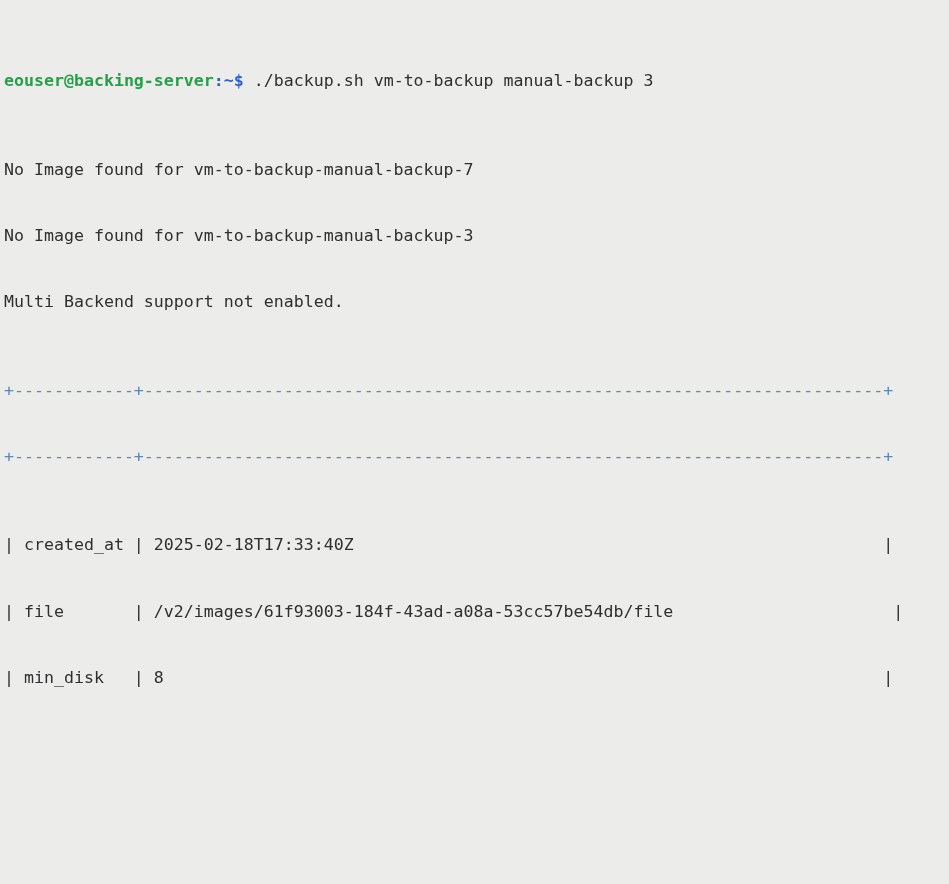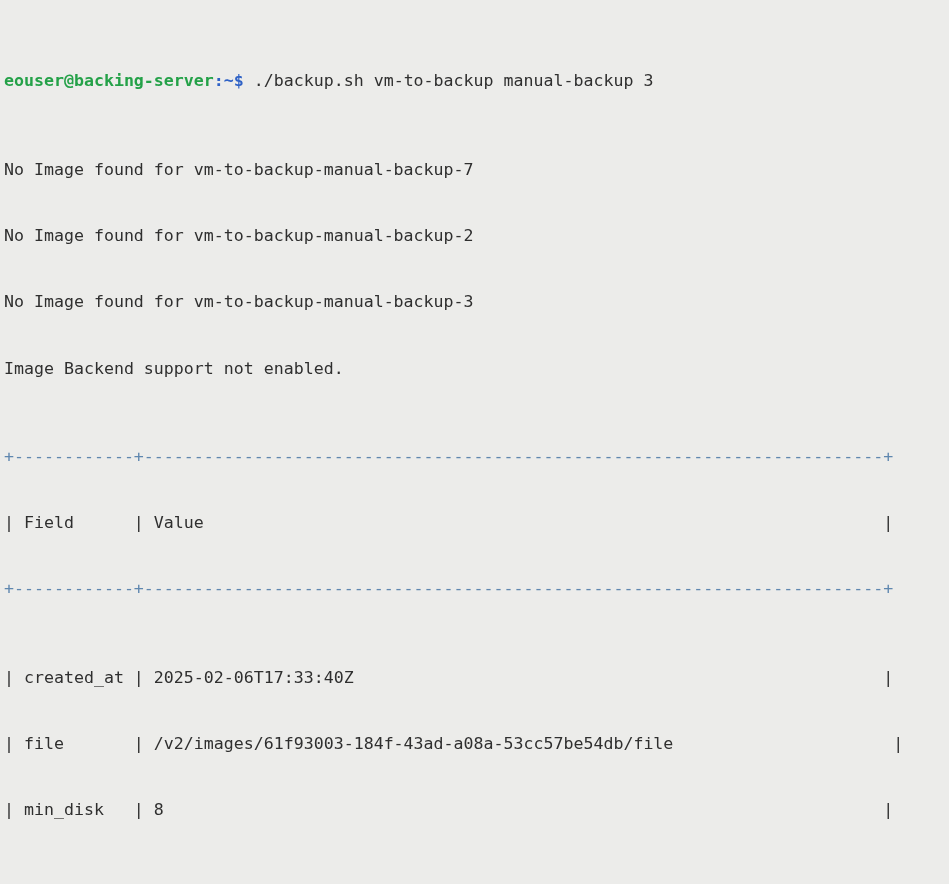--- a/index.html
+++ b/index.html
@@ -38,29 +38,27 @@
   .tx { color: #2f2f2f; }
 </style>
 </head>
 <body style="background: rgb(236, 236, 234);">
 
 <div id="terminal" style="background: rgb(236, 236, 234); color: rgb(47, 47, 47);">
 
   <div class="line"><span class="u" style="color: rgb(36, 161, 72);">eouser@backing-server</span><span class="h" style="color: rgb(47, 98, 198);">:~$</span><span class="tx"> ./backup.sh vm-to-backup manual-backup 3</span></div>
 
   <div class="line"><span class="tx">No Image found for vm-to-backup-manual-backup-7</span></div>
-  <div class="line"><span class="tx">No Image found for vm-to-backup-manual-backup-2</span></div>
   <div class="line"><span class="tx">No Image found for vm-to-backup-manual-backup-3</span></div>
-  <div class="line"><span class="tx">Image Backend support not enabled.</span></div>
+  <div class="line"><span class="tx">Multi Backend support not enabled.</span></div>
 
   <div class="line"><span class="bd" style="color: rgb(95, 135, 175);">+------------+--------------------------------------------------------------------------+</span></div>
-  <div class="line"><span class="tx">| Field      | Value                                                                    |</span></div>
   <div class="line"><span class="bd" style="color: rgb(95, 135, 175);">+------------+--------------------------------------------------------------------------+</span></div>
 
-  <div class="line"><span class="tx">| created_at | 2025-02-06T17:33:40Z                                                     |</span></div>
+  <div class="line"><span class="tx">| created_at | 2025-02-18T17:33:40Z                                                     |</span></div>
   <div class="line"><span class="tx">| file       | /v2/images/61f93003-184f-43ad-a08a-53cc57be54db/file                      |</span></div>
   <div class="line"><span class="tx">| min_disk   | 8                                                                        |</span></div>
   
   
   
   
   
   
   
   

